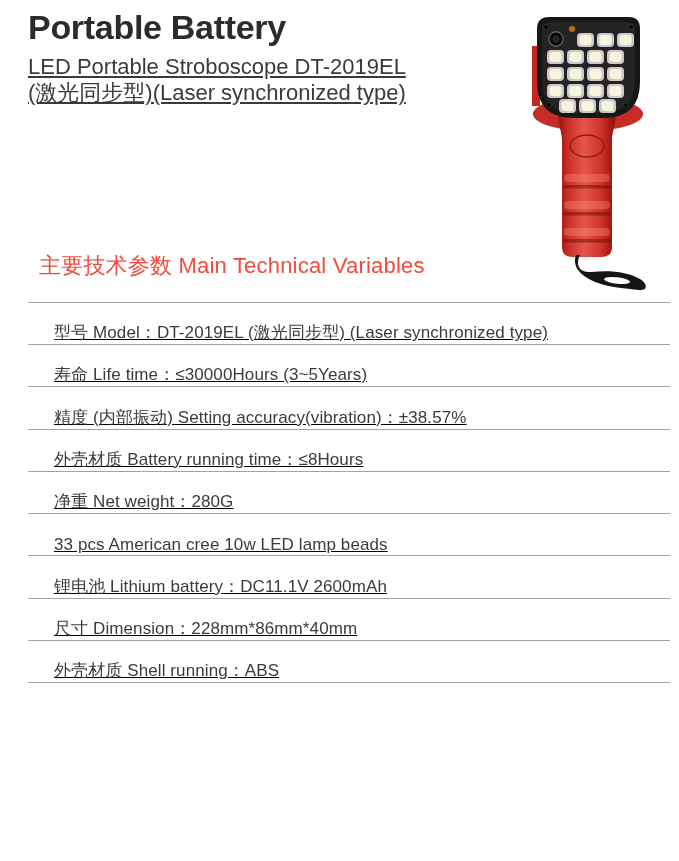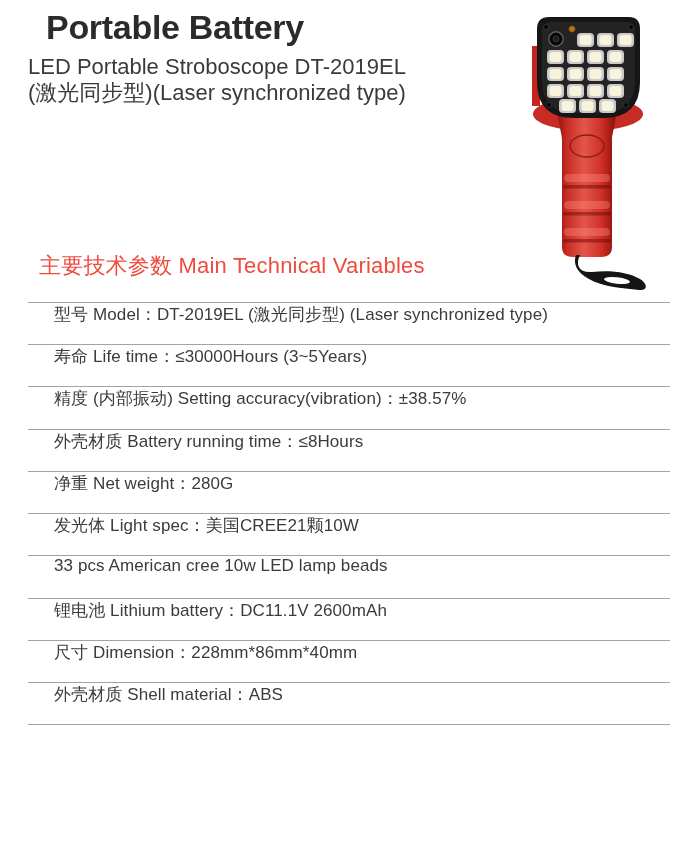--- a/index.html
+++ b/index.html
@@ -12,45 +12,46 @@
   :root{
     --title-red:#e60012;
     --heading-red:#ef4b3e;
     --text-dark:#2b2b2b;
     --row-text:#3b3b3b;
     --divider:#a3a3a3;
   }
   .header{position:absolute;left:28px;top:10px;}
   .title-en{
     font-size:34px;line-height:35px;font-weight:700;
-    color:var(--text-dark);letter-spacing:-0.3px;margin-left:18px;
+    color:var(--text-dark);letter-spacing:-0.3px;
   }
   .title-cn{
     margin-top:6px;font-size:33px;line-height:34px;font-weight:700;
     color:var(--title-red);letter-spacing:1px;
   }
   .subtitle{
     margin-top:9px;font-size:22px;line-height:26px;font-weight:400;
-    color:#3a3a3a;letter-spacing:0;
+    color:#3a3a3a;letter-spacing:0;text-decoration:underline;
   }
   .section-heading{
     position:absolute;left:28px;top:251px;
     font-size:22px;font-weight:500;color:var(--heading-red);
     letter-spacing:0.2px;
     margin-left:11px;
   }
   .spec-table{
     position:absolute;left:28px;top:302px;width:642px;
     border-bottom:1px solid var(--divider);
   }
   .spec-row{
     height:42.23px;box-sizing:border-box;
     border-top:1px solid var(--divider);
-    display:flex;align-items:flex-start;
+    display:flex;align-items:flex-end;
     padding-left:26px;
+    text-decoration:underline;
   }
   .spec-text{
     font-size:17px;color:var(--row-text);letter-spacing:0.1px;
     white-space:nowrap;
   }
   .product{
     position:absolute;left:518px;top:4px;width:154px;height:296px;
   }
 </style>
 </head>
@@ -78,33 +79,30 @@
     <div class="spec-row">
       <span class="spec-text">精度 (内部振动) Setting accuracy(vibration)：±38.57%</span>
     </div>
     <div class="spec-row">
       <span class="spec-text">外壳材质 Battery running time：≤8Hours</span>
     </div>
     <div class="spec-row">
       <span class="spec-text">净重 Net weight：280G</span>
     </div>
     <div class="spec-row">
-      <span class="spec-text">发光体 Light spec：美国CREE21颗10W</span>
-    </div>
-    <div class="spec-row">
       <span class="spec-text">33 pcs American cree 10w LED lamp beads</span>
     </div>
     <div class="spec-row">
       <span class="spec-text">锂电池 Lithium battery：DC11.1V 2600mAh</span>
     </div>
     <div class="spec-row">
       <span class="spec-text">尺寸 Dimension：228mm*86mm*40mm</span>
     </div>
     <div class="spec-row">
-      <span class="spec-text">外壳材质 Shell material：ABS</span>
+      <span class="spec-text">外壳材质 Shell running：ABS</span>
     </div>
   </div>
 
 <div class="product">
   <svg width="154" height="296" viewBox="0 0 154 296" xmlns="http://www.w3.org/2000/svg">
     <defs>
       <linearGradient id="hg" x1="0" y1="0" x2="1" y2="0">
         <stop offset="0" stop-color="#93150f"></stop>
         <stop offset="0.15" stop-color="#c62c24"></stop>
         <stop offset="0.45" stop-color="#e4564a"></stop>

